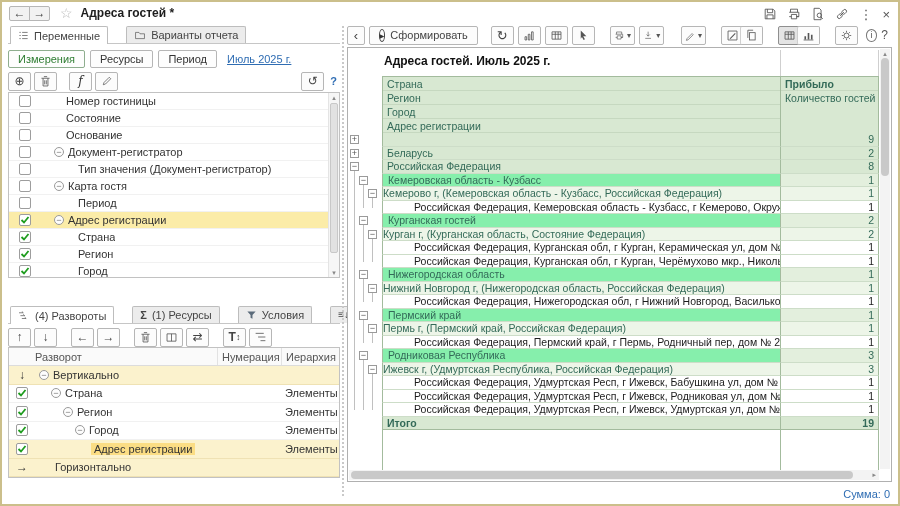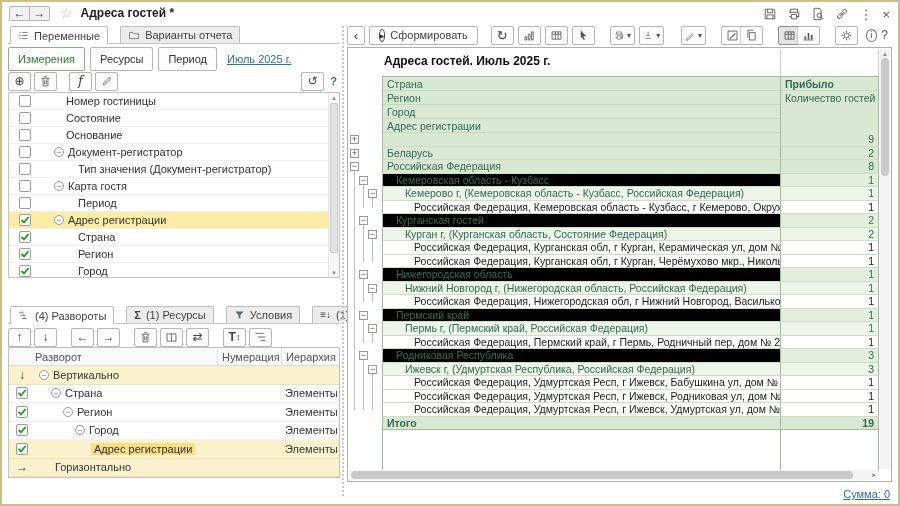--- a/index.html
+++ b/index.html
@@ -15,27 +15,27 @@
 
 .titlebar{position:absolute;top:0;left:0;right:0;height:22px;display:flex;align-items:center;padding-left:7px}
 .navb{width:21px;height:15px;border:1px solid #b6b6b6;background:#f2f2f2;display:inline-flex;align-items:center;justify-content:center;font-size:11px;color:#333}
 .navb:first-child{border-radius:2px 0 0 2px}
 .navb+.navb{margin-left:-1px;border-radius:0 2px 2px 0}
 .star{font-size:14px;color:#b9b9b9;margin-left:10px}
 .wtitle{font-weight:bold;font-size:12px;color:#1d1d1d;margin-left:8px}
 .tico{position:absolute;right:8px;top:5px;display:flex;gap:10px;align-items:center}
 .tico .g{font-size:13px;color:#555}
 
-.tabs{display:flex;gap:12px;border-bottom:1px solid #c6c6c6;padding-left:2px}
+.tabs{display:flex;gap:18px;border-bottom:1px solid #c6c6c6;padding-left:2px}
 .tab{display:inline-flex;gap:5px;align-items:center;height:17px;padding:0 7px;background:#ececec;border:1px solid #bdbdbd;border-bottom:none;border-radius:2px 2px 0 0;color:#444;white-space:nowrap}
 .tab.on{background:#fff;height:18px;margin-bottom:-1px}
 
 .lp{position:absolute;left:6px;top:22px;width:332px;bottom:8px}
 .subtabs{position:absolute;left:0;top:25px;right:0;height:20px;display:flex;align-items:center}
-.stb{display:inline-flex;align-items:center;height:24px;padding:0 9px;border:1px solid #b6b6b6;border-radius:2px;background:#fdfdfd;color:#333;margin-right:5px}
+.stb{display:inline-flex;align-items:center;height:18px;padding:0 9px;border:1px solid #b6b6b6;border-radius:2px;background:#fdfdfd;color:#333;margin-right:5px}
 .stb.on{color:#2e7d32;border-color:#8fae8f}
 .plink{color:#2f6db3;text-decoration:underline;margin-left:5px}
 .tb{display:flex;align-items:center;gap:3px}
 .tb1{position:absolute;left:0;right:0;top:47px;height:20px}
 .sp{flex:1}
 .help{color:#2f6db3;font-weight:bold;font-size:11px;padding:0 3px}
 .flist{position:absolute;left:0;right:0;top:68px;height:186px;border:1px solid #c2c2c2;background:#fff;overflow:hidden}
 .frow{display:flex;align-items:center;height:17px;padding-right:13px;border-bottom:1px solid #f1f1f1}
 .frow.sel{background:#fbeca8}
 .fck{width:31px;flex:none;display:flex;justify-content:center}
@@ -75,38 +75,38 @@
 .rh{display:flex}
 .rh-labs{flex:1;border-top:1px solid #a3bb9d;border-left:1px solid #a3bb9d}
 .rh-labs div{height:14px;line-height:14px;background:#d8e8d2;color:#336a58;padding-left:4px;border-bottom:1px solid #c6d8c0;font-size:10.5px}
 .rh-vals{width:99px;flex:none;border:1px solid #a3bb9d;border-bottom:none;background:#d8e8d2;color:#336a58;font-size:10.5px}
 .rh-vals .h1{height:14px;line-height:14px;font-weight:bold;padding-left:4px;border-bottom:1px solid #c6d8c0}
 .rh-vals .h2{height:42px;line-height:13px;padding:1px 0 0 4px}
 .rrow{display:flex;height:13.5px;line-height:13.5px;font-size:10.5px}
 .lab{flex:1;white-space:nowrap;overflow:hidden;border-left:1px solid #a3bb9d;border-bottom:1px solid #cdddc8;padding-right:4px}
 .val{width:99px;flex:none;text-align:right;border-left:1px solid #a3bb9d;border-right:1px solid #a3bb9d;border-bottom:1px solid #cdddc8;padding-right:4px}
 .r0{color:#336a58}.r0 .lab{background:#d8e8d2;padding-left:4px}.r0 .val{background:#d8e8d2}
-.r1{color:#336a58}.r1 .lab{background:#000000;padding-left:13px}.r1 .val{background:#e3efdd}
-.r2{color:#336a58}.r2 .lab{background:#edf5e8;padding-left:22px}.r2 .val{background:#edf5e8}
+.r1{color:#336a58}.r1 .lab{background:#86efac;padding-left:5px}.r1 .val{background:#e3efdd}
+.r2{color:#336a58}.r2 .lab{background:#edf5e8;}.r2 .val{background:#edf5e8}
 .r3{color:#1c1c1c}.r3 .lab{background:#fff;padding-left:31px}.r3 .val{background:#fff}
 .rtot{font-weight:bold}
 .rtot .lab,.rtot .val{border-bottom:1px solid #a3bb9d}
 .rfill{display:flex;height:46px}
 .rfill .lab,.rfill .val{border-bottom:none;background:#fff}
 .sq{position:absolute;top:2px;width:9px;height:9px;border:1px solid #9a9a9a;background:#fff;font-size:9px;line-height:7px;text-align:center;color:#555}
 .l0{left:1px}.l1{left:10px}.l2{left:19px}
 .vl{position:absolute;width:0;border-left:1px solid #c0c0c0}
 .f{top:0;bottom:0}.d{top:11px;bottom:0}.e{top:0;height:7px}
 .p0{left:5px}.p1{left:14px}.p2{left:23px}
 .rvs{position:absolute;top:1px;right:1px;bottom:12px;width:10px;background:#f3f3f3;font-size:7px;color:#888;text-align:center;line-height:9px}
 .rvs .th{position:absolute;left:1px;right:1px;top:9px;height:118px;background:#c9c9c9;border-radius:4px}
 .rhs{position:absolute;left:1px;right:12px;bottom:1px;height:10px;background:#f3f3f3}
 .rhs .th{position:absolute;top:1px;bottom:1px;left:2px;right:26px;background:#c9c9c9;border-radius:4px}
 .rhs .ar{position:absolute;right:3px;top:0;font-size:7px;color:#888;line-height:10px}
-.sum{position:absolute;right:2px;bottom:4px;color:#2f6db3;text-decoration:underline}
+.sum{position:absolute;right:2px;bottom:4px;color:#2f6db3;}
 .fx{font-style:italic;font-family:"DejaVu Serif",serif;font-size:12px;color:#333}
 </style>
 </head>
 <body>
 
 <div id="frame">
 
   <div class="titlebar">
     <span class="navb">
         <span class="g">←</span>

